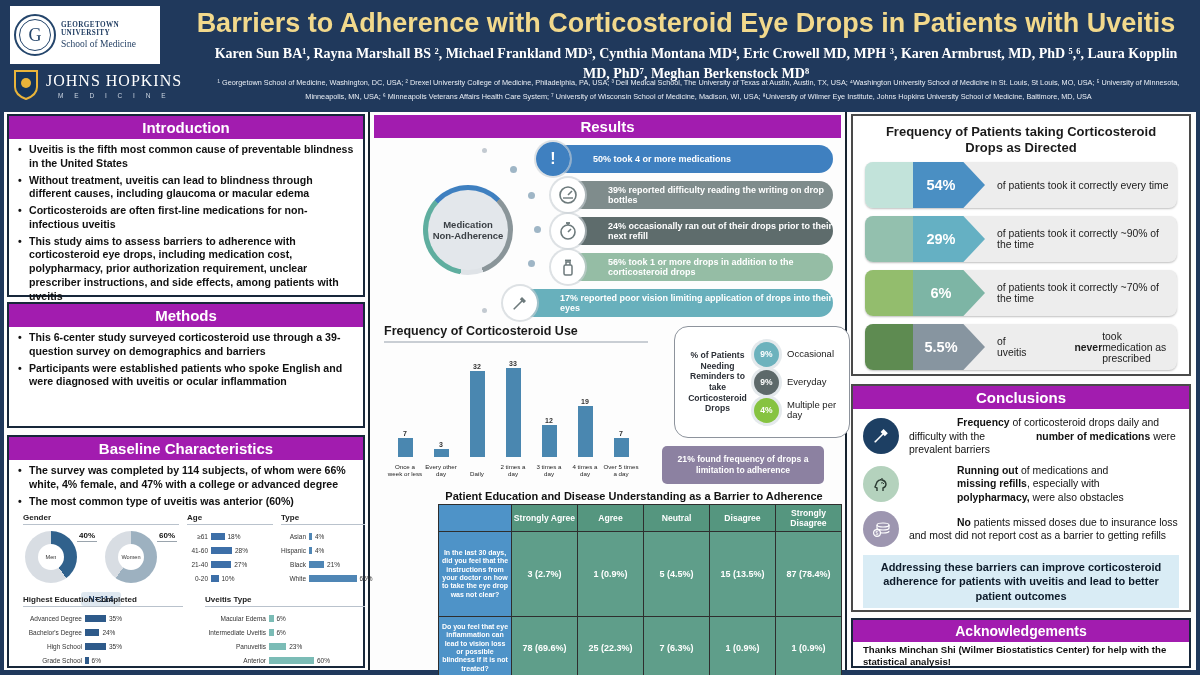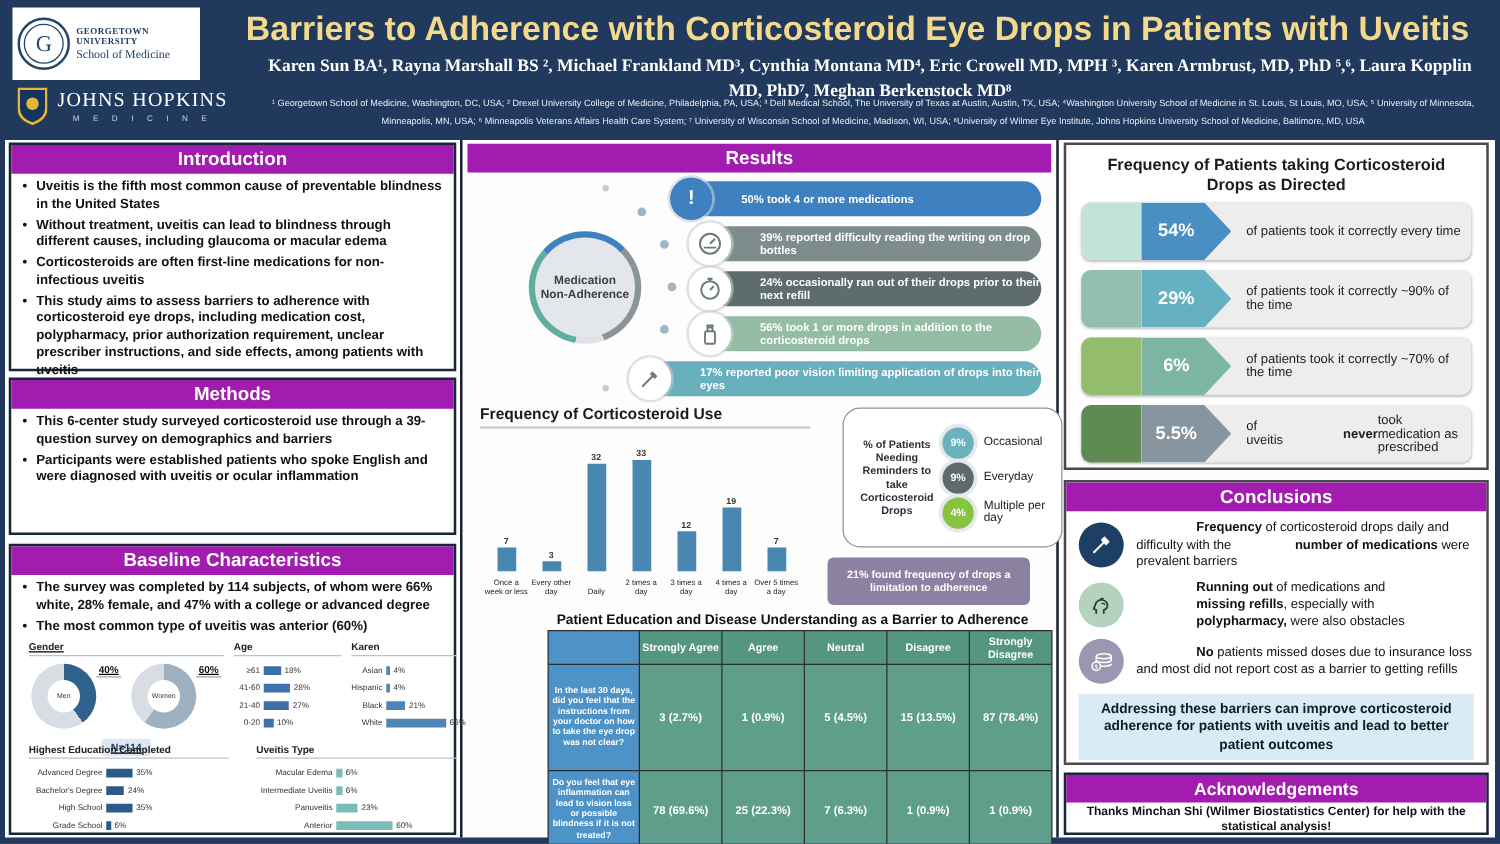--- a/index.html
+++ b/index.html
@@ -138,27 +138,27 @@
       <div class="sechead">Methods</div>
       <ul class="blist">
         <li>This 6-center study surveyed corticosteroid use through a 39-question survey on demographics and barriers</li>
         <li>Participants were established patients who spoke English and were diagnosed with uveitis or ocular inflammation</li>
       </ul>
     </div>
 
     <div class="box" style="left:3px; top:323px; width:358px; height:233px;">
       <div class="sechead">Baseline Characteristics</div>
       <ul class="blist">
-        <li>The survey was completed by 114 subjects, of whom were 66% white, 28% female, and 47% with a college or advanced degree</li>
+        <li>The survey was completed by 114 subjects, of whom were 66% white, 4% female, and 47% with a college or advanced degree</li>
         <li>The most common type of uveitis was anterior (60%)</li>
       </ul>
 
       <div style="position:relative; height:148px;">
 
-        <div style="position:absolute; left:14px; top:0; width:156px;text-decoration:underline;">
+        <div style="position:absolute; left:14px; top:0; width:156px;">
           <div class="minichart-title">Gender</div>
           <div style="display:flex; justify-content:space-between; padding:2px 2px 0 2px;">
             <div style="text-align:center;">
               <div style="display:flex; align-items:flex-start;">
                 <div class="donut donut-men" style="background: conic-gradient(var(--seg) 40%, var(--rest) 0);">
                   <div class="hole">Men</div>
                 </div>
                 <span class="callout">40%</span>
               </div>
             </div>
@@ -192,21 +192,21 @@
               <span class="mpct">27%</span>
             </div>
           <div class="mrow">
               <span class="mlabel" style="width:24px;">0-20</span>
               <span class="mbar" style="background: rgb(61, 111, 168); width: 7.5px;"></span>
               <span class="mpct">10%</span>
             </div>
         </div>
 
         <div style="position:absolute; left:272px; top:0; width:84px;">
-          <div class="minichart-title">Karen</div>
+          <div class="minichart-title">Type</div>
           <div class="mrow">
               <span class="mlabel" style="width:28px;">Asian</span>
               <span class="mbar" style="background: rgb(79, 134, 181); width: 2.88px;"></span>
               <span class="mpct">4%</span>
             </div>
           <div class="mrow">
               <span class="mlabel" style="width:28px;">Hispanic</span>
               <span class="mbar" style="background: rgb(79, 134, 181); width: 2.88px;"></span>
               <span class="mpct">4%</span>
             </div>
@@ -504,16 +504,16 @@
               <text x="6" y="16" text-anchor="middle" font-size="5" fill="#fff">$</text>
             </svg>
         </div>
         <div class="ctxt"><span class="b">No</span><span> patients missed doses due to insurance loss and most did not report cost as a barrier to getting refills</span></div>
       </div>
       <div class="chl">Addressing these barriers can improve corticosteroid adherence for patients with uveitis and lead to better patient outcomes</div>
     </div>
 
     <div class="box" style="left:847px; top:506px; width:340px; height:50px; border-color:#17273a;">
       <div class="sechead" style="height:22px; line-height:22px; font-size:14px;">Acknowledgements</div>
-      <div style="font-size:9.6px; font-weight:bold; color:#111; text-align:center; padding:2px 10px; line-height:1.3;">Thanks Minchan Shi (Wilmer Biostatistics Center) for help with the statistical analysis!</div>
+      <div style="font-size:9.6px; font-weight:bold; color:#111; padding:2px 10px; line-height:1.3;">Thanks Minchan Shi (Wilmer Biostatistics Center) for help with the statistical analysis!</div>
     </div>
   </div>
 </div>
 
 </body></html>

